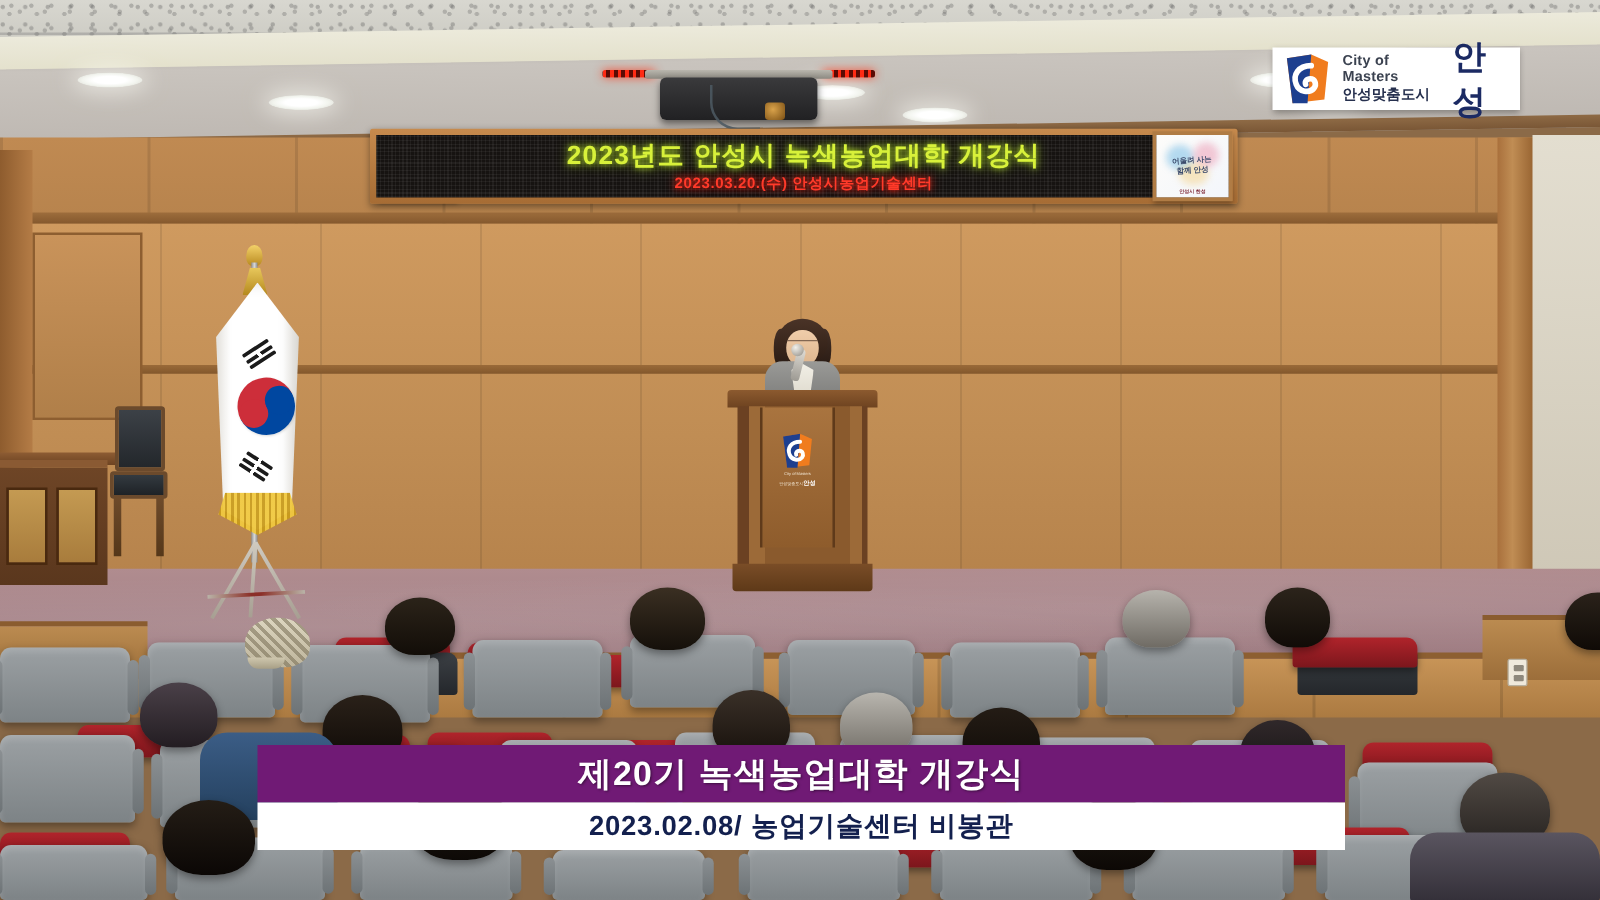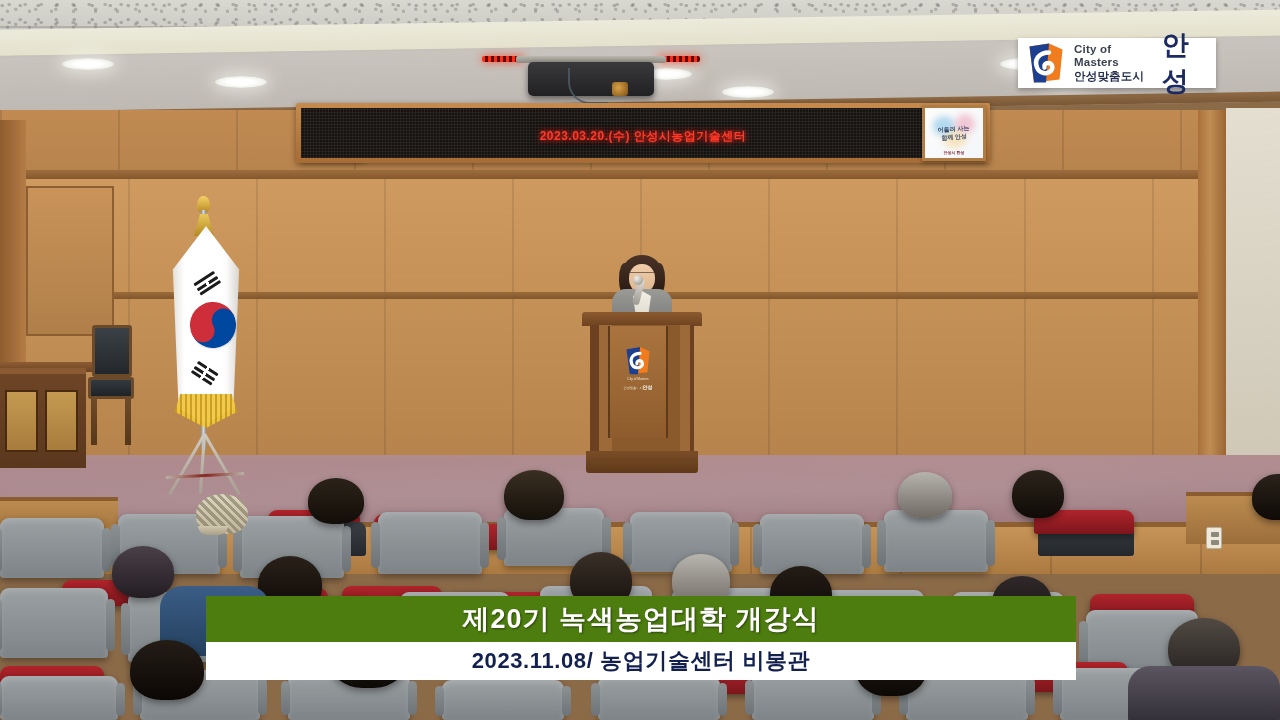--- a/index.html
+++ b/index.html
@@ -439,21 +439,21 @@
       linear-gradient(#ddd6c0,#bdb49b);
   }
   .cap-brim{
     position:absolute; width:30px; height:9px; border-radius:0 0 14px 14px;
     background:linear-gradient(#cfc7ae,#a89f86);
   }
 
   
   .caption { position:absolute; left:206px; top:596px; width:870px; }
   .caption-title {
-    height:46px; background:#4d7c0f;
+    height:46px; background:#701a75;
     display:flex; align-items:center; justify-content:center;
     color:#ffffff; font-size:27px; font-weight:bold; letter-spacing:1px;
     text-shadow:1px 1px 2px rgba(0,0,0,.45);
   }
   .caption-sub {
     height:38px; background:#ffffff;
     display:flex; align-items:center; justify-content:center;
     color:#13204e; font-size:22px; font-weight:bold; letter-spacing:.6px;
   }
 
@@ -516,20 +516,21 @@
       <span class="placard-cap">City of Masters</span>
       <span class="placard-cap">
         <span>안성맞춤도시</span>
         <span class="kr">안성</span>
       </span>
     </div>
   </div>
 
   <div class="banner-frame">
     <div class="banner-screen">
+      <div class="banner-main">2023년도 안성시 녹색농업대학 개강식</div>
       <div class="banner-sub">2023.03.20.(수) 안성시농업기술센터</div>
     </div>
   </div>
 
   <div class="placard placard-r">
     <div class="calli-wrap">
       <span class="calli-blob cb1"></span>
       <span class="calli-blob cb2"></span>
       <span class="calli-blob cb3"></span>
       <span class="calli-text">
@@ -678,21 +679,21 @@
 
     <div class="head" style="left:330px; top:156px; width:76px; height:62px; background:linear-gradient(#2b231a,#0d0906);"></div>
     <div class="head" style="left:1168px; top:148px; width:72px; height:60px; background:linear-gradient(#514a44,#262220);"></div>
     <div class="shoulders" style="left:1128px; top:196px; width:152px; height:56px; background:linear-gradient(#5a5560,#332f38);"></div>
     <div class="head" style="left:130px; top:170px; width:74px; height:60px; background:linear-gradient(#241d16,#0b0705);"></div>
     <div class="head" style="left:856px; top:168px; width:70px; height:58px; background:linear-gradient(#272019,#0c0805);"></div>
   </div>
 
   <div class="caption">
     <div class="caption-title">제20기 녹색농업대학 개강식</div>
-    <div class="caption-sub">2023.11.08/ 농업기술센터 비봉관</div>
+    <div class="caption-sub">2023.02.08/ 농업기술센터 비봉관</div>
   </div>
 
   <div class="channel-logo">
     <span class="emblem">
       <svg width="40" height="42" viewBox="0 0 52 56">
         <path d="M4 6 L30 2 L48 10 L44 50 L10 54 Z" fill="#f07c1e"></path>
         <path d="M4 6 L30 2 L26 54 L10 54 Z" fill="#1d3f8f"></path>
         <path d="M30 14 C16 14 10 24 14 34 C17 42 28 44 33 38 C36 34 34 28 29 28 C25 28 23 31 24 34" fill="none" stroke="#ffffff" stroke-width="6" stroke-linecap="round"></path>
       </svg>
     </span>

